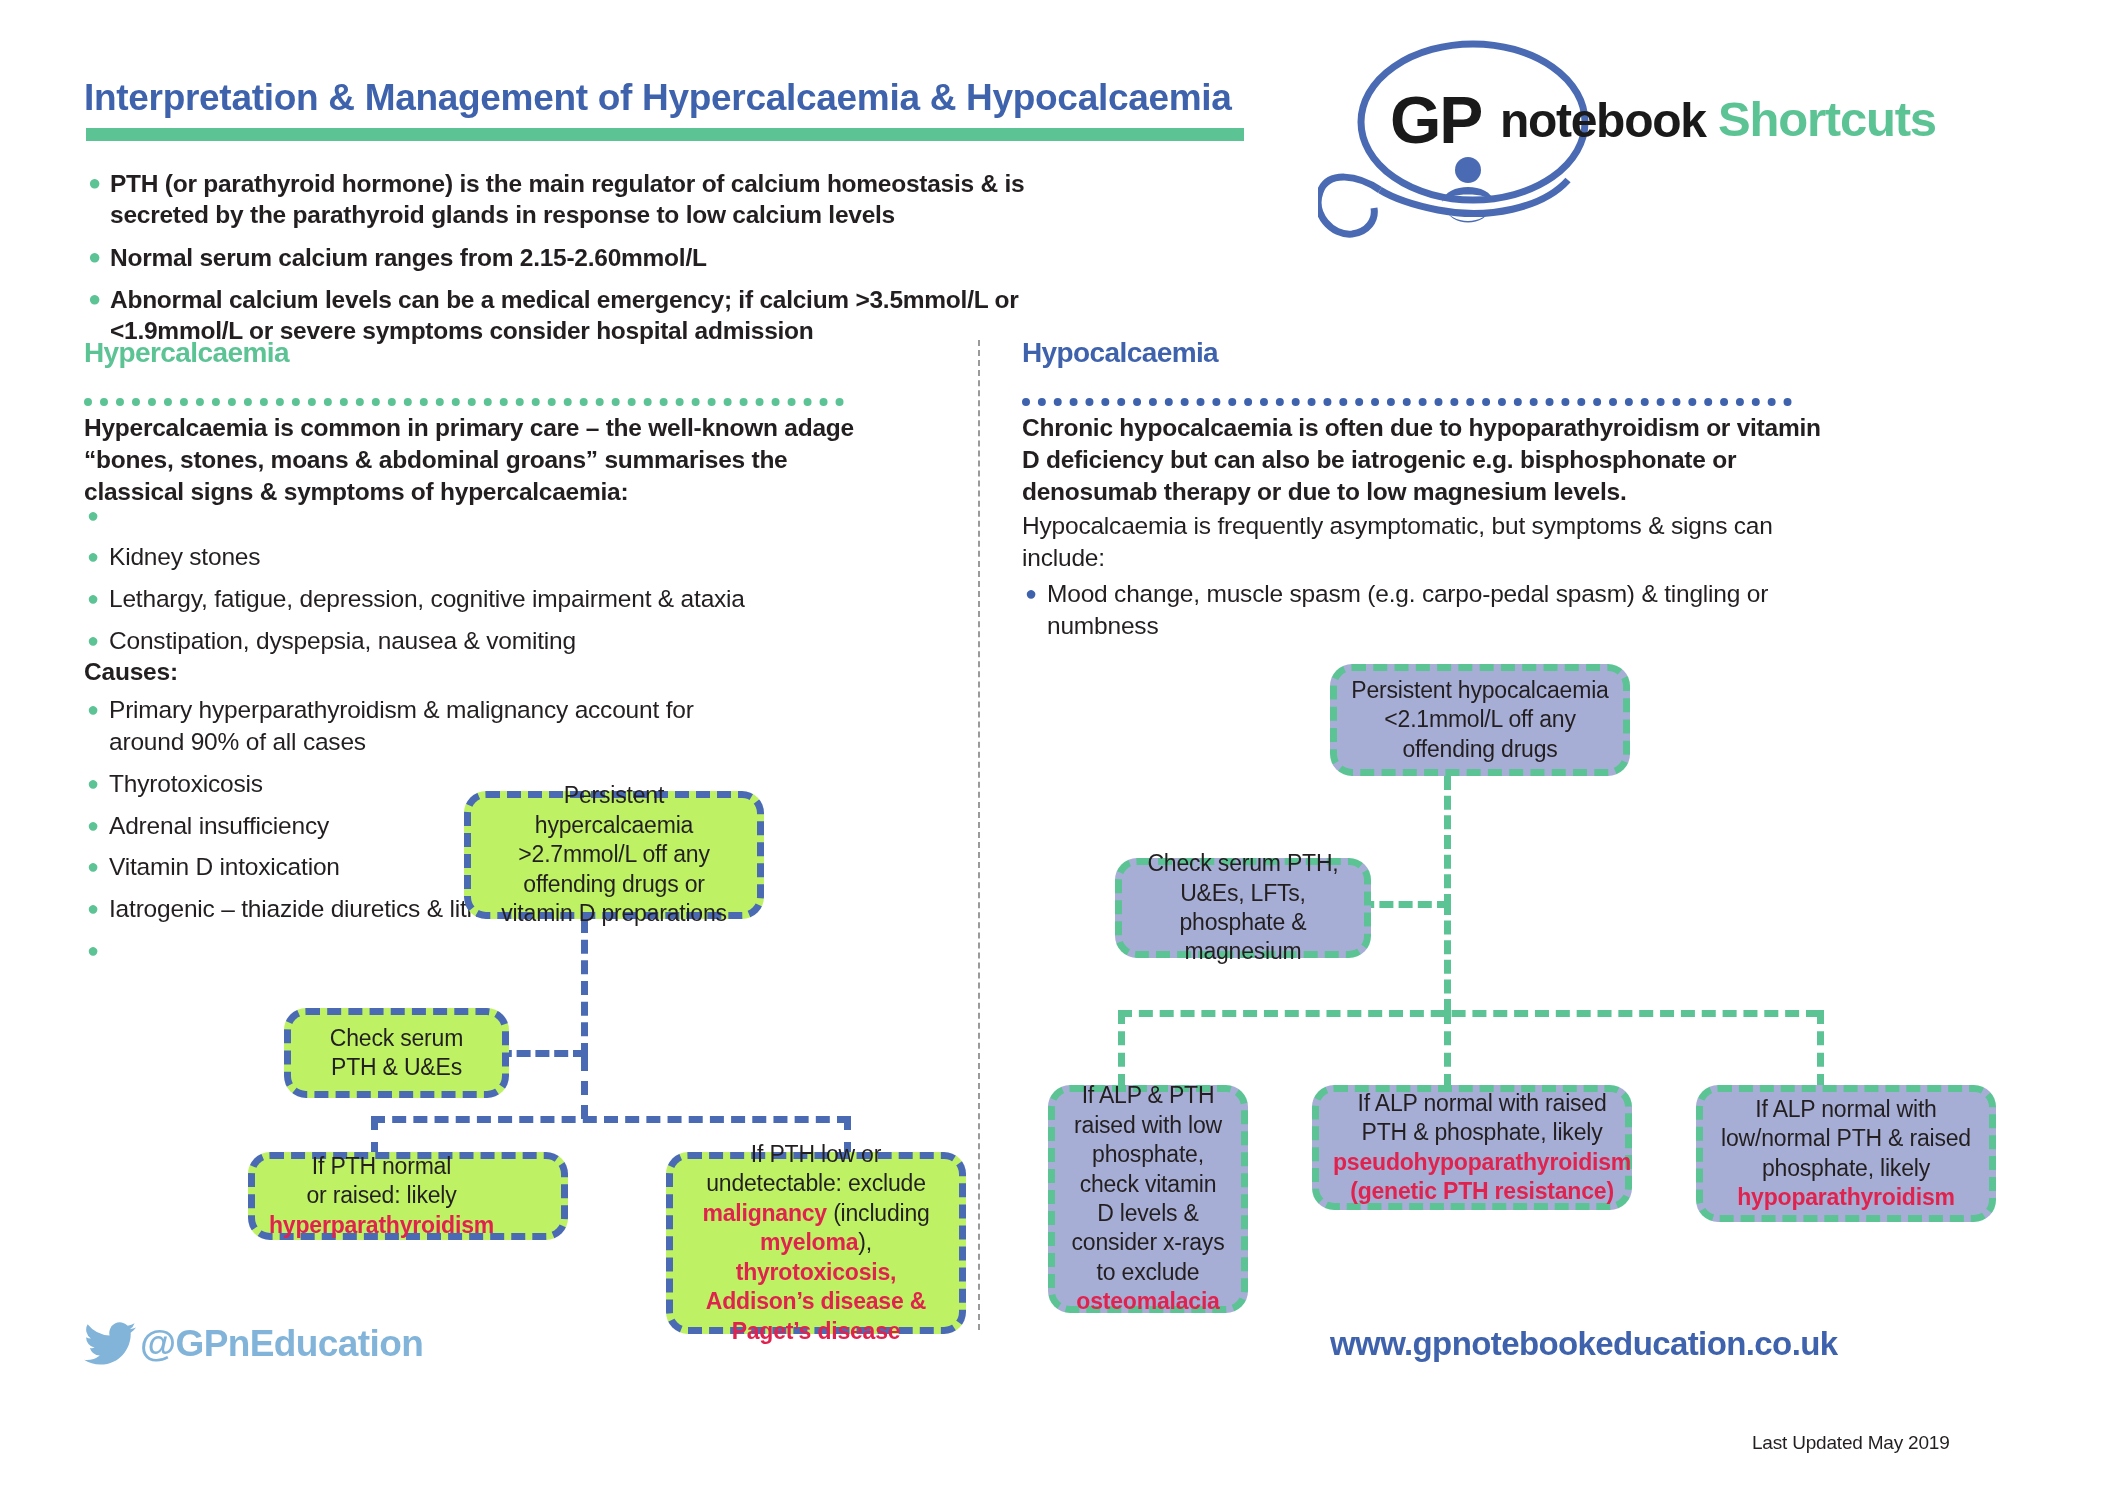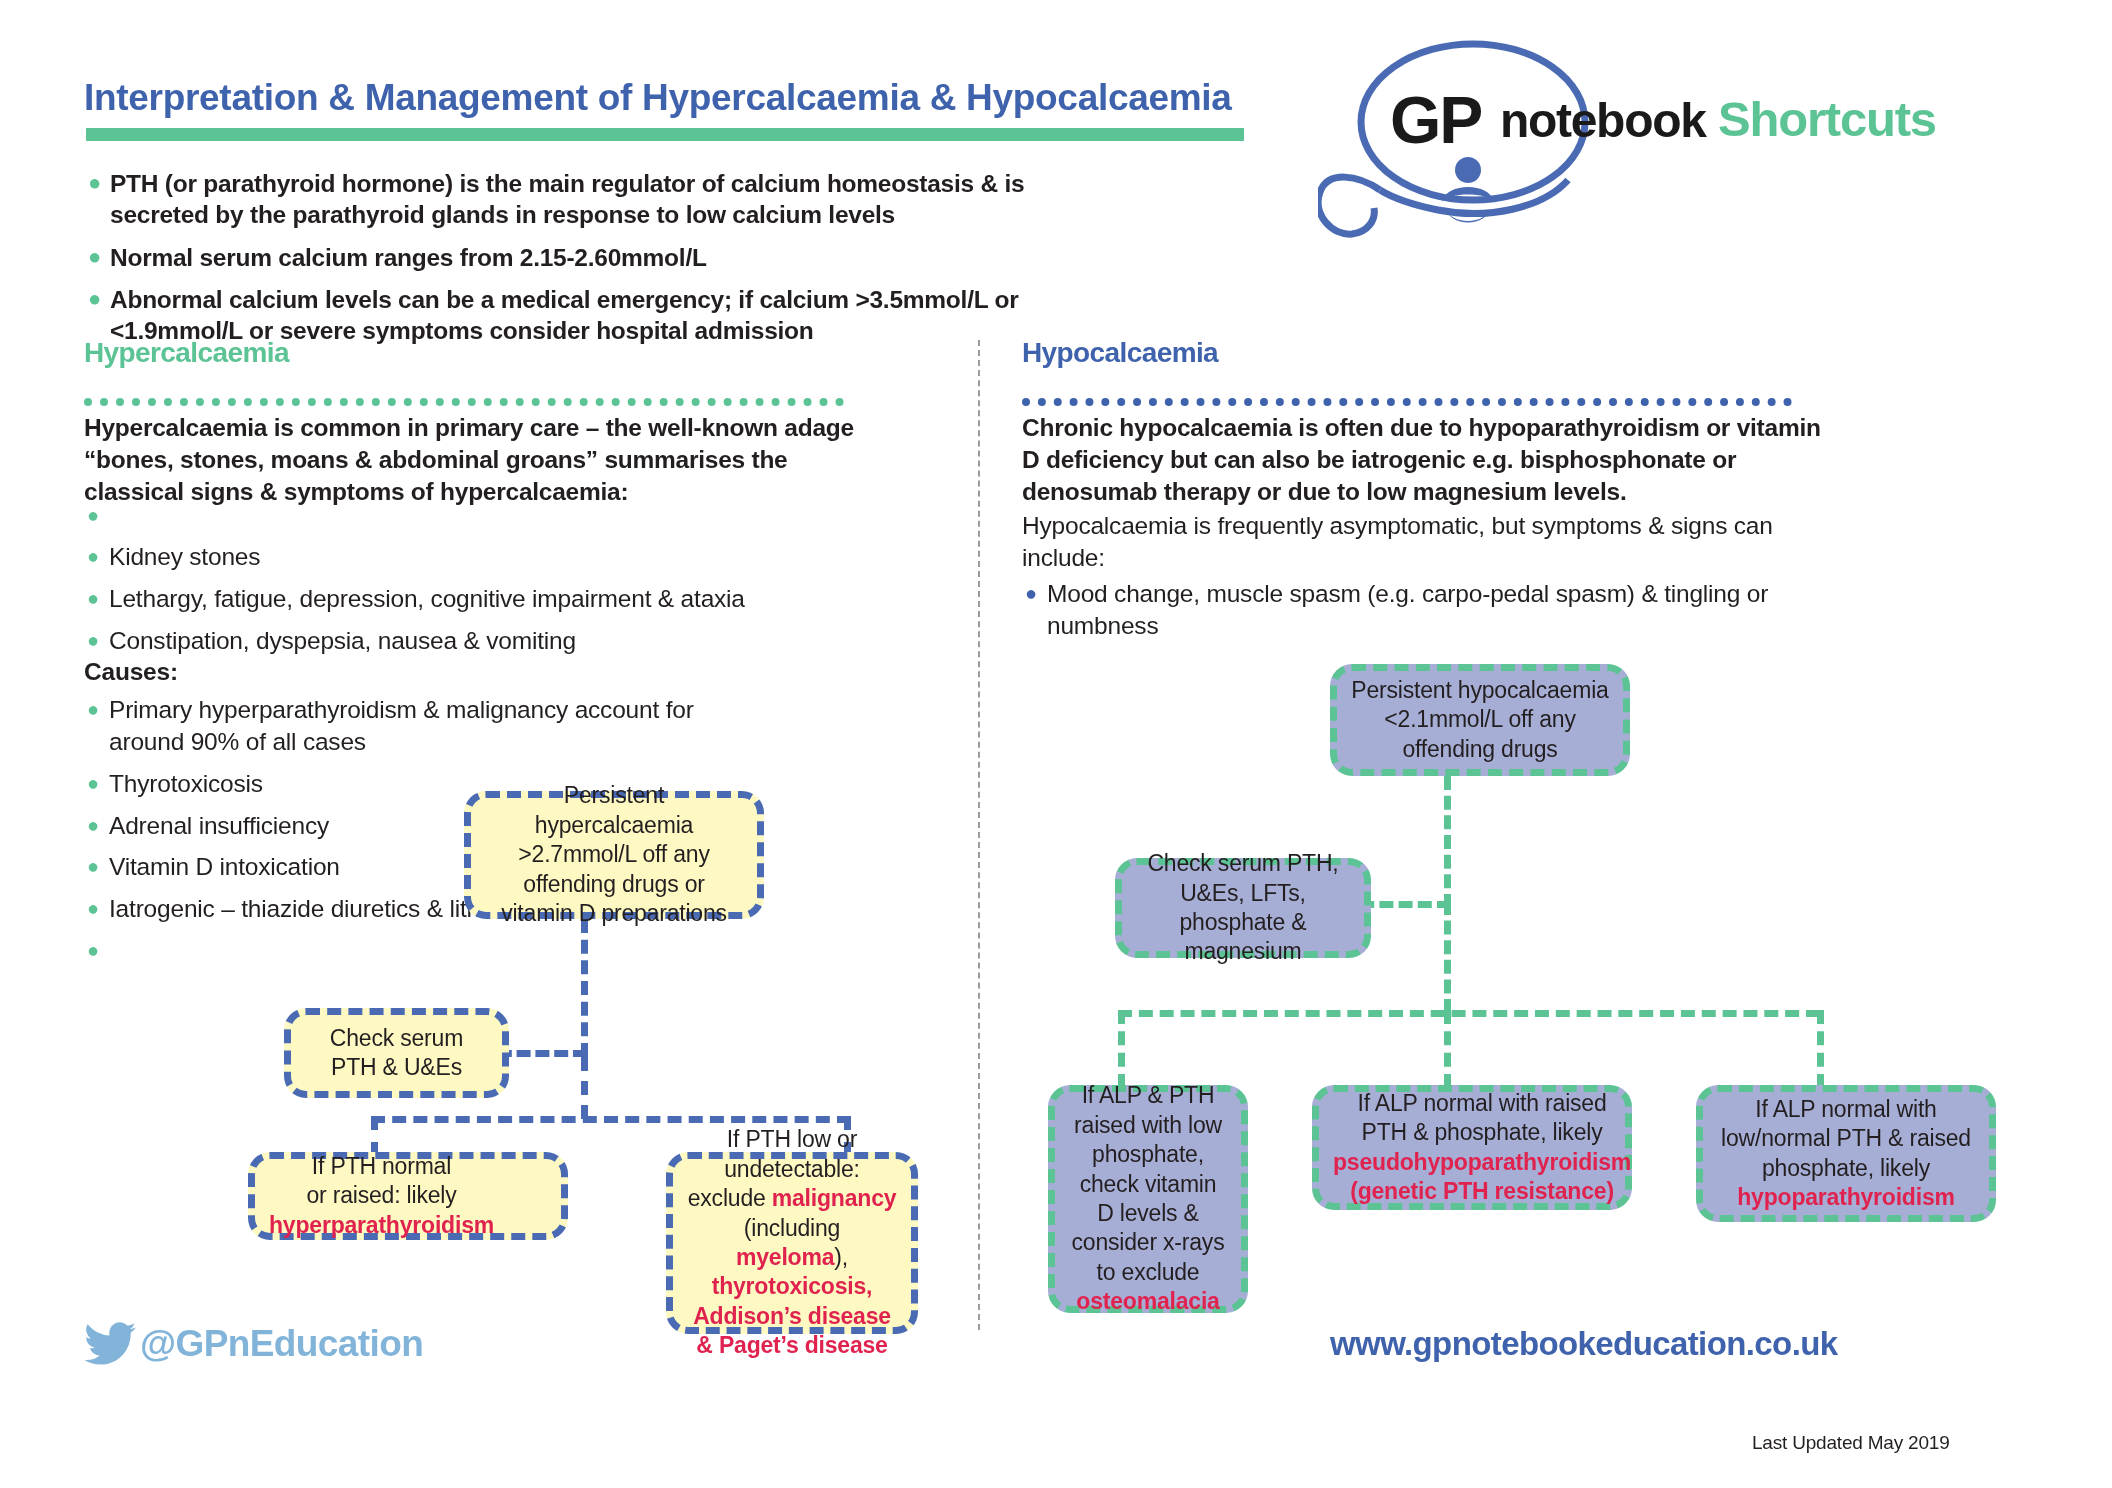--- a/index.html
+++ b/index.html
@@ -197,34 +197,34 @@
     text-align: center;
     font-size: 23px;
     line-height: 1.28;
     letter-spacing: -0.2px;
     color: #231f20;
     border-radius: 22px;
     padding: 10px 14px;
     margin-left: 30px;
   }
   .fbox.green {
-    background: #fef9c3;
+    background: #bef264;
     border: 7px dashed #4a6bb3;
   }
   .fbox.purple {
     background: #a7aed6;
     border: 7px dashed #5cc395;
   }
   .fbox b { color: #e0234e; }
 
   
   #box-hyper-persistent { left: 434px; top: 791px; width: 300px; height: 128px; }
   #box-hyper-check      { left: 254px; top: 1008px; width: 225px; height: 90px;  }
   #box-hyper-normal     { left: 218px; top: 1152px; width: 320px; height: 88px; }
-  #box-hyper-low        { left: 636px; top: 1152px; width: 252px; height: 182px; }
+  #box-hyper-low        { left: 636px; top: 1152px; width: 300px; height: 182px; }
 
   
   #box-hypo-persistent { left: 1300px; top: 664px; width: 300px; height: 112px; }
   #box-hypo-check      { left: 1085px; top: 858px; width: 256px; height: 100px; }
   #box-hypo-alp-pth    { left: 1018px; top: 1085px; width: 200px; height: 228px; }
   #box-hypo-pseudo     { left: 1282px; top: 1085px; width: 320px; height: 125px; }
   #box-hypo-hypopara   { left: 1666px; top: 1085px; width: 300px; height: 137px; }
 
   
   .conn { position: absolute; }

